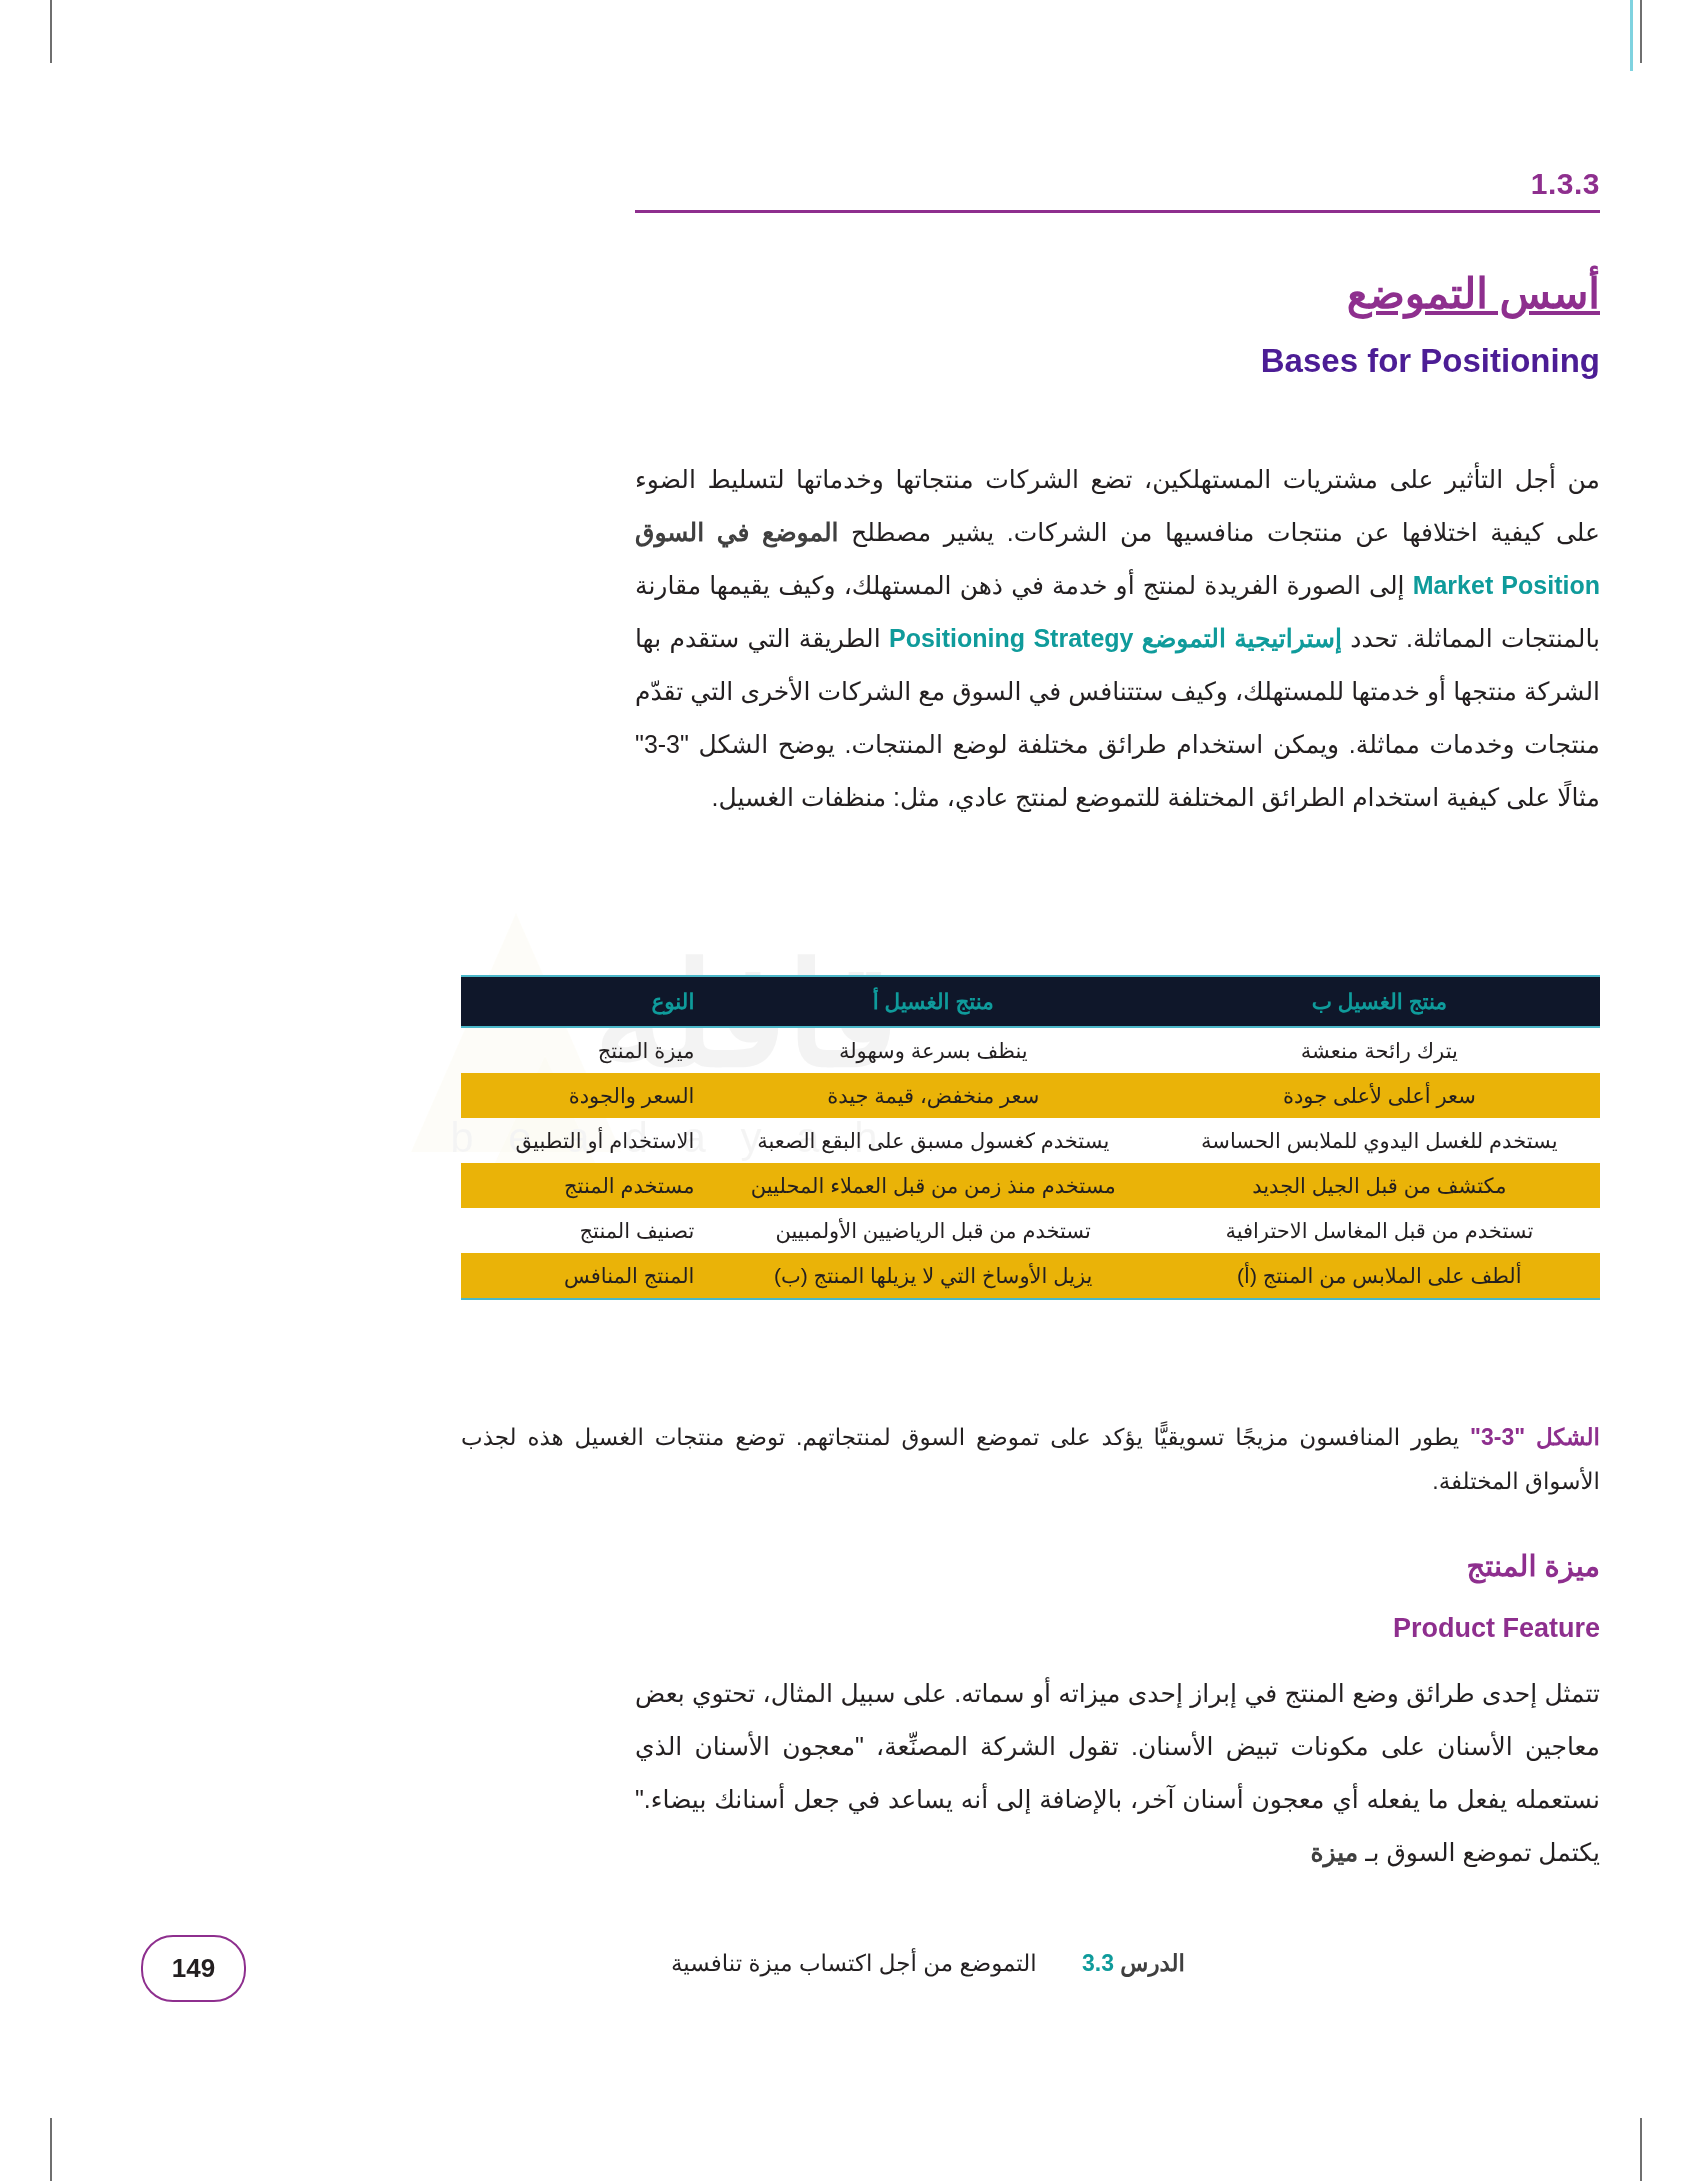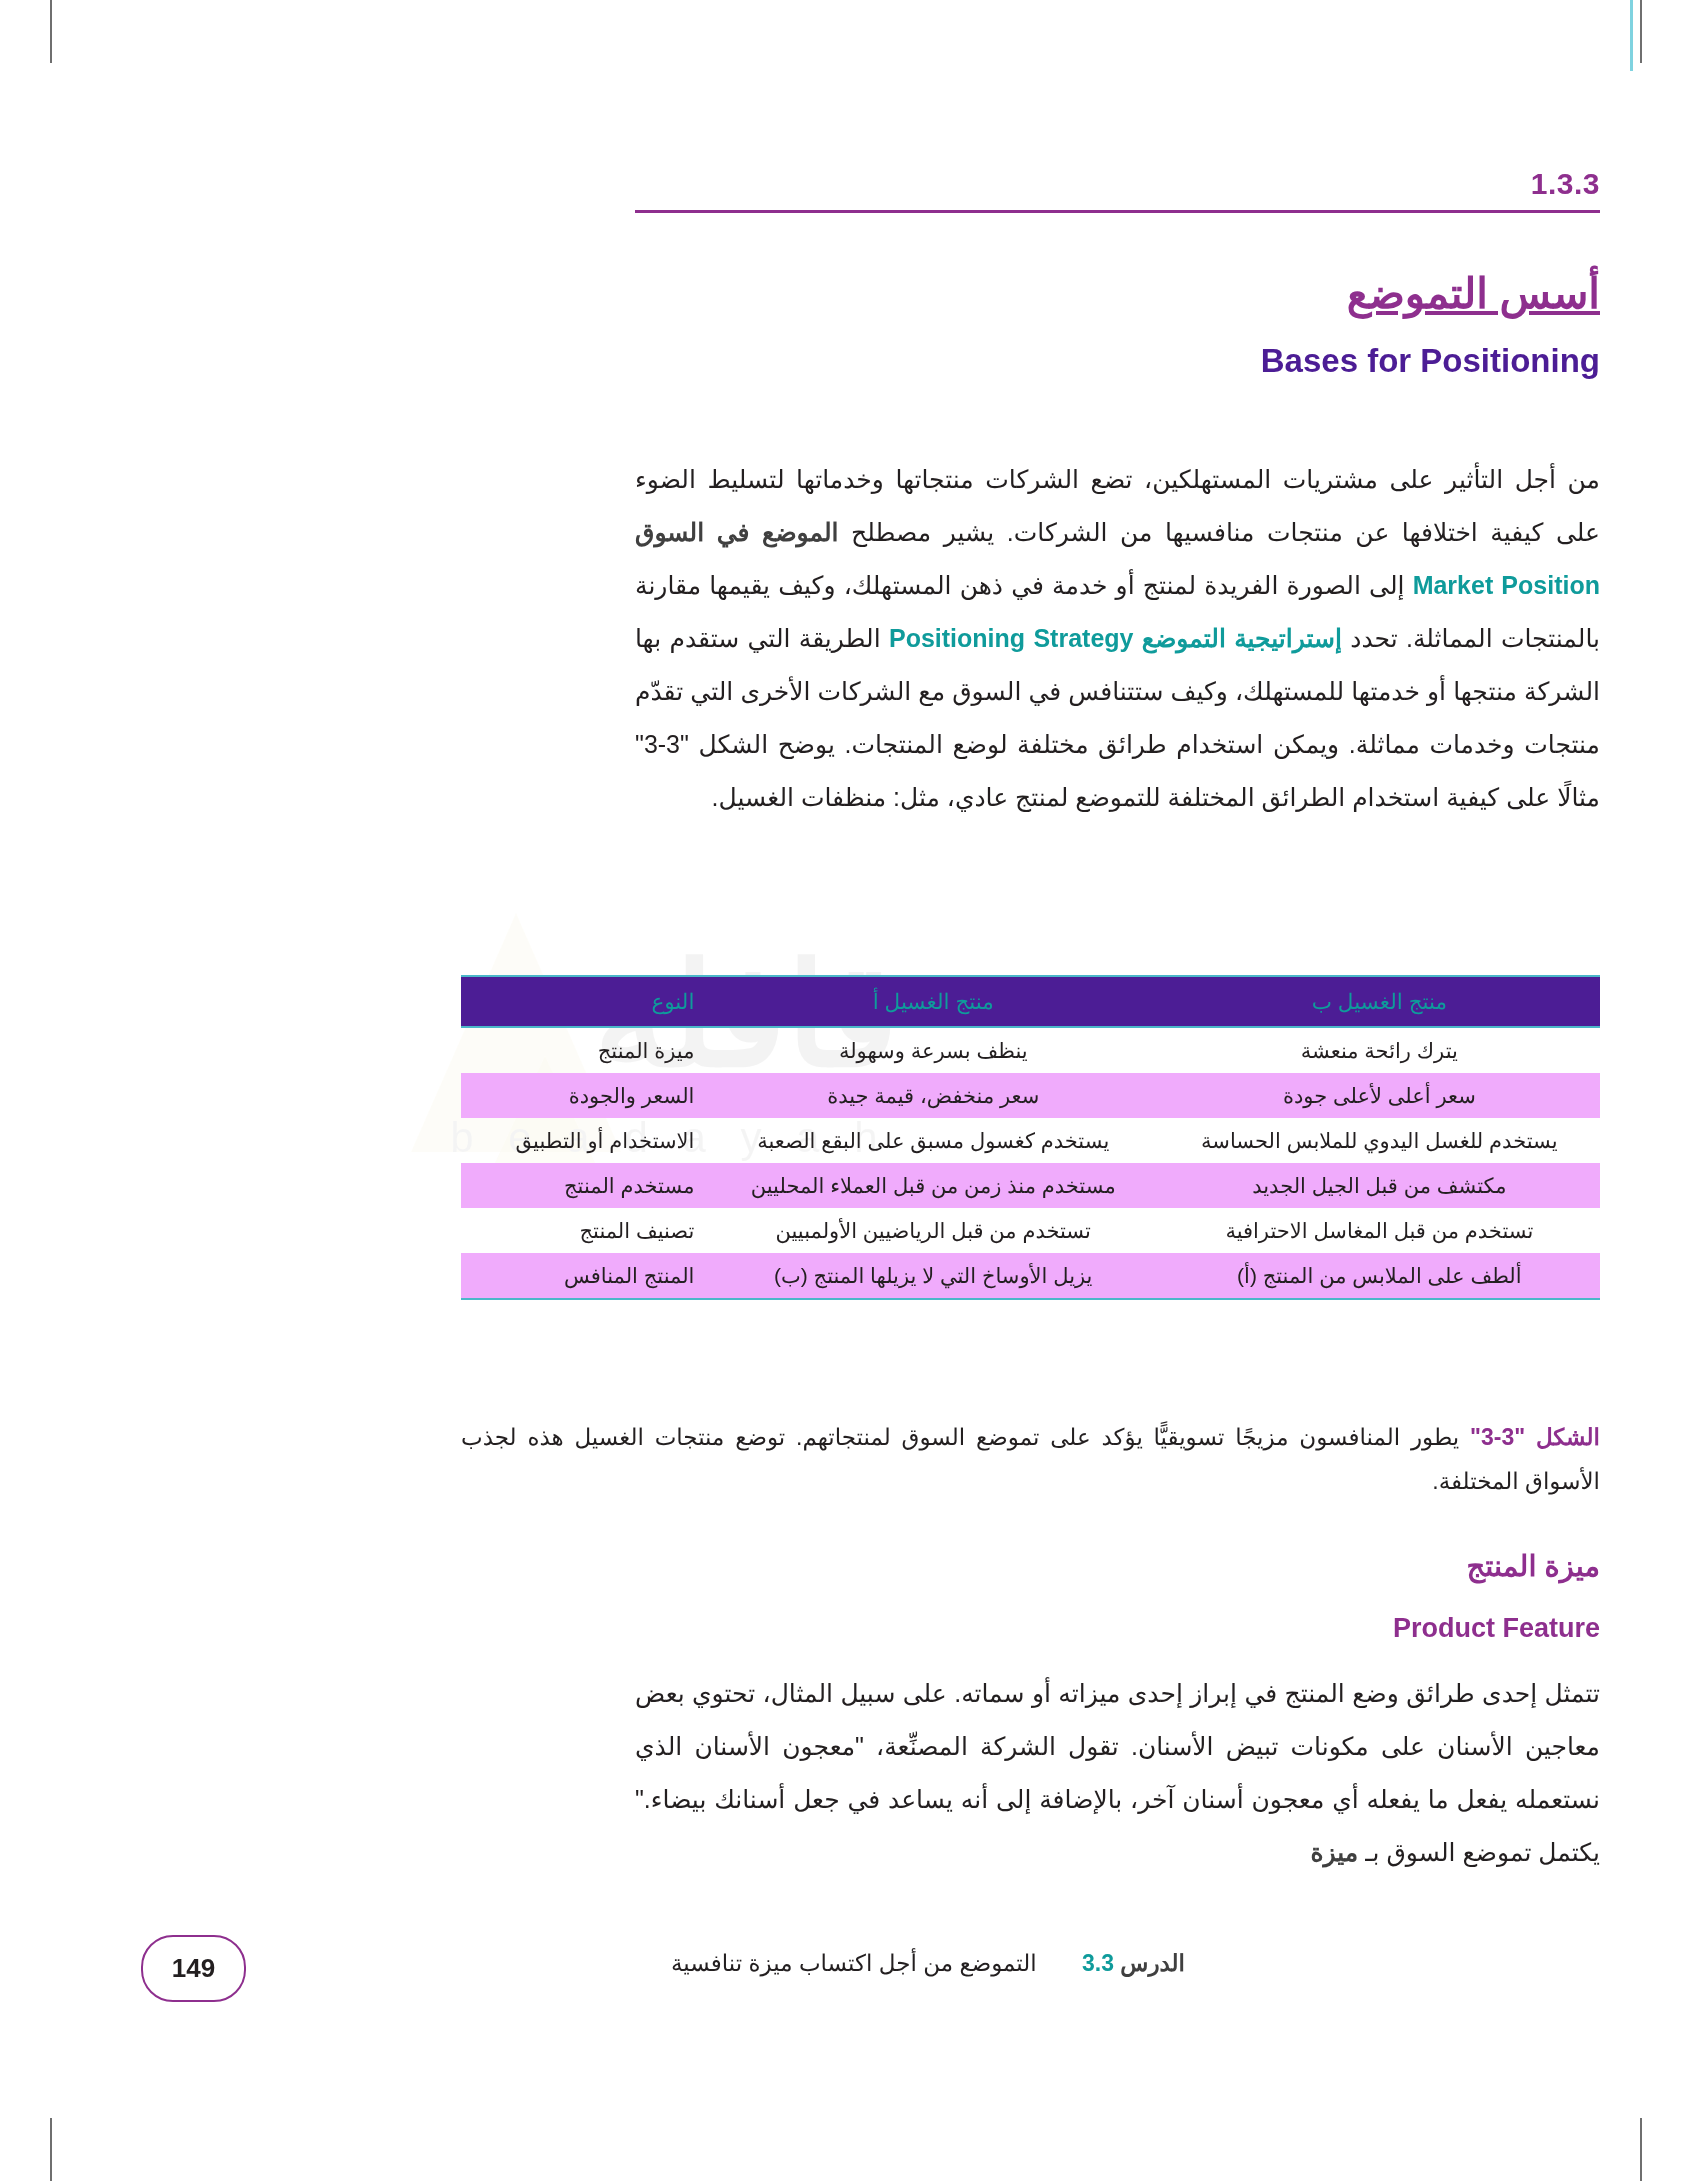--- a/index.html
+++ b/index.html
@@ -160,41 +160,41 @@
     top: 975px;
     width: 1139px;
   }
   table.figure {
     border-collapse: collapse;
     width: 1139px;
     font-size: 21px;
     color: #231f20;
   }
   table.figure thead th {
-    background: #4c1d95;
+    background: #0f172a;
     color: #0f9b9b;
-    font-weight: normal;
+    font-weight: bold;
     font-size: 21.5px;
     padding: 11.5px 13.4px;
     border-top: 2.4px solid #4bb7c9;
     border-bottom: 2.4px solid #4bb7c9;
     text-align: center;
   }
   table.figure thead th.col-type { text-align: right; }
   table.figure tbody td {
     padding: 10.5px 13.4px;
     text-align: center;
     vertical-align: middle;
   }
   table.figure tbody td.col-type {
     text-align: right;
     width: 220px;
   }
   table.figure tbody tr.shaded td {
-    background: #f0abfc;
+    background: #eab308;
   }
   table.figure tbody tr:last-child td {
     border-bottom: 2.4px solid #4bb7c9;
   }
 
   
   .caption {
     position: absolute;
     right: 92px;
     top: 1392px;

